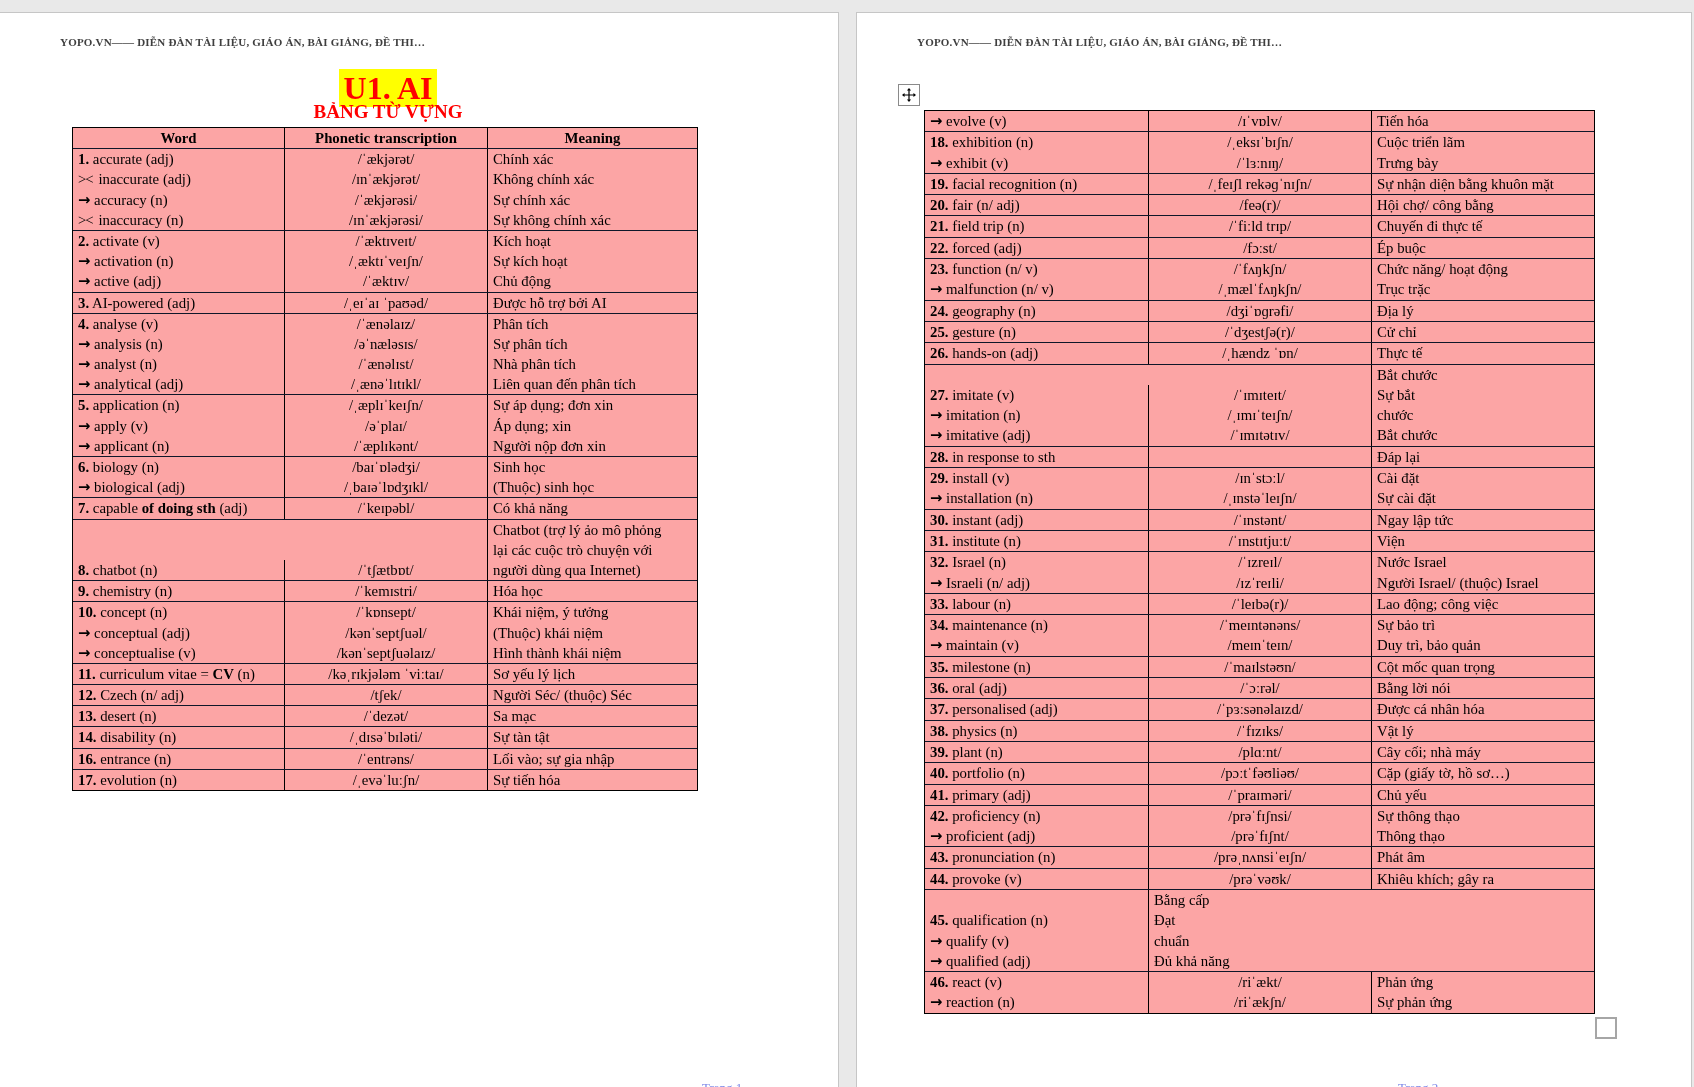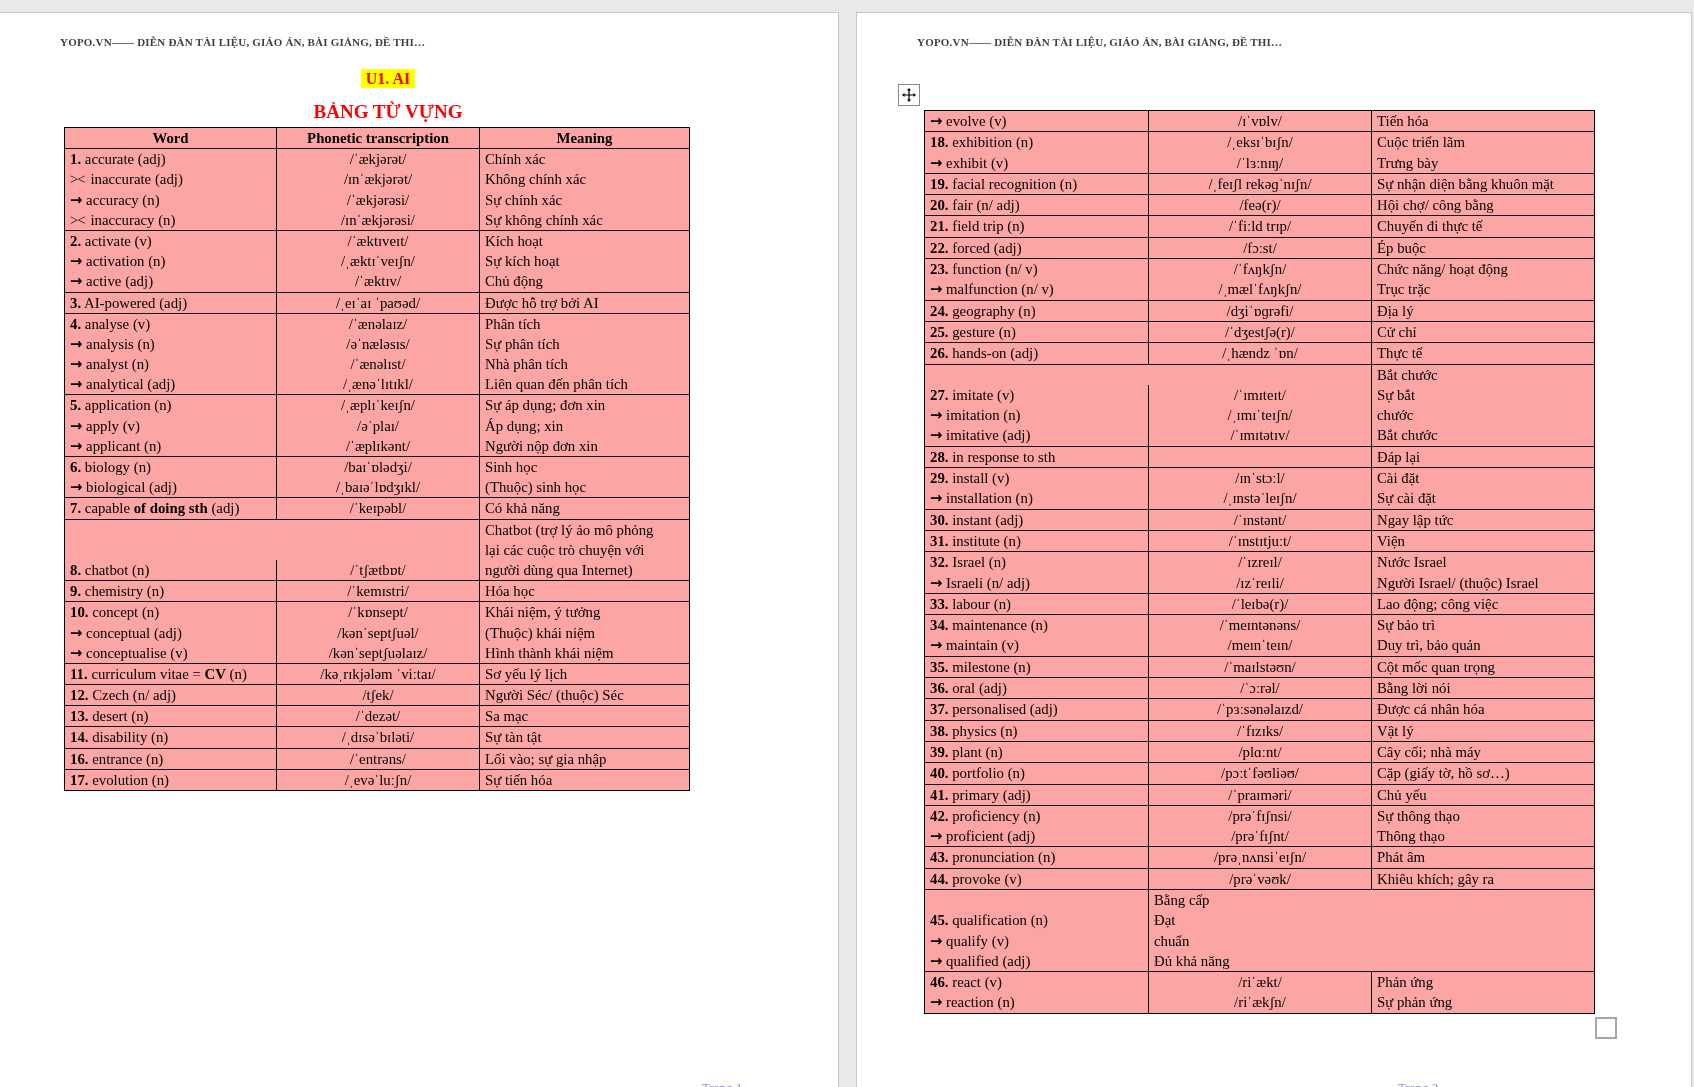--- a/index.html
+++ b/index.html
@@ -7,25 +7,25 @@
           background:#e9e9e9;font-family:"Liberation Serif",serif;color:#000;}
   .page{position:absolute;top:13px;height:1100px;background:#fff;
         box-shadow:0 0 0 1px #c6c6c6;}
   #page1{left:-20px;width:858px;}
   #page2{left:857px;width:834px;}
   .watermark{position:absolute;font-weight:bold;font-size:11px;color:#3f3f3f;
              letter-spacing:.2px;white-space:nowrap;}
   #page1 .watermark{left:80px;top:23px;}
   #page2 .watermark{left:60px;top:23px;}
   .title-wrap{position:absolute;left:96px;top:57px;width:624px;text-align:center;}
-  .title{font-weight:bold;font-size:16px;color:#ff0000;background:#ffff00;padding:1px 5px;}
+  .title{font-weight:bold;font-size:32px;color:#ff0000;background:#ffff00;padding:1px 5px;}
   .subtitle{position:absolute;left:96px;top:88px;width:624px;text-align:center;
             font-weight:bold;font-size:19px;color:#ff0000;}
   .vtable{position:absolute;border:1.5px solid #000;font-size:14.8px;background:#fca5a5;}
-  #table1{left:84px;top:114px;width:624px;}
+  #table1{left:92px;top:114px;width:624px;}
   #table2{left:67px;top:97px;width:669px;}
   .tr{display:flex;}
   .tr + .tr{border-top:1px solid #0f172a;align-items:flex-end;}
   .td{box-sizing:border-box;padding:0 5px;overflow:hidden;}
   .td.c2,.td.c3{border-left:1px solid #000;}
   .td.c2{text-align:center;}
   #table1 .c1{width:211px}#table1 .c2{width:203px}#table1 .c3{width:210px}
   #table2 .c1{width:223px}#table2 .c2{width:223px}#table2 .c3{width:223px}
   .hd .td{text-align:center;font-weight:bold;}
   .ln{height:20.2px;line-height:20.2px;white-space:nowrap;}

